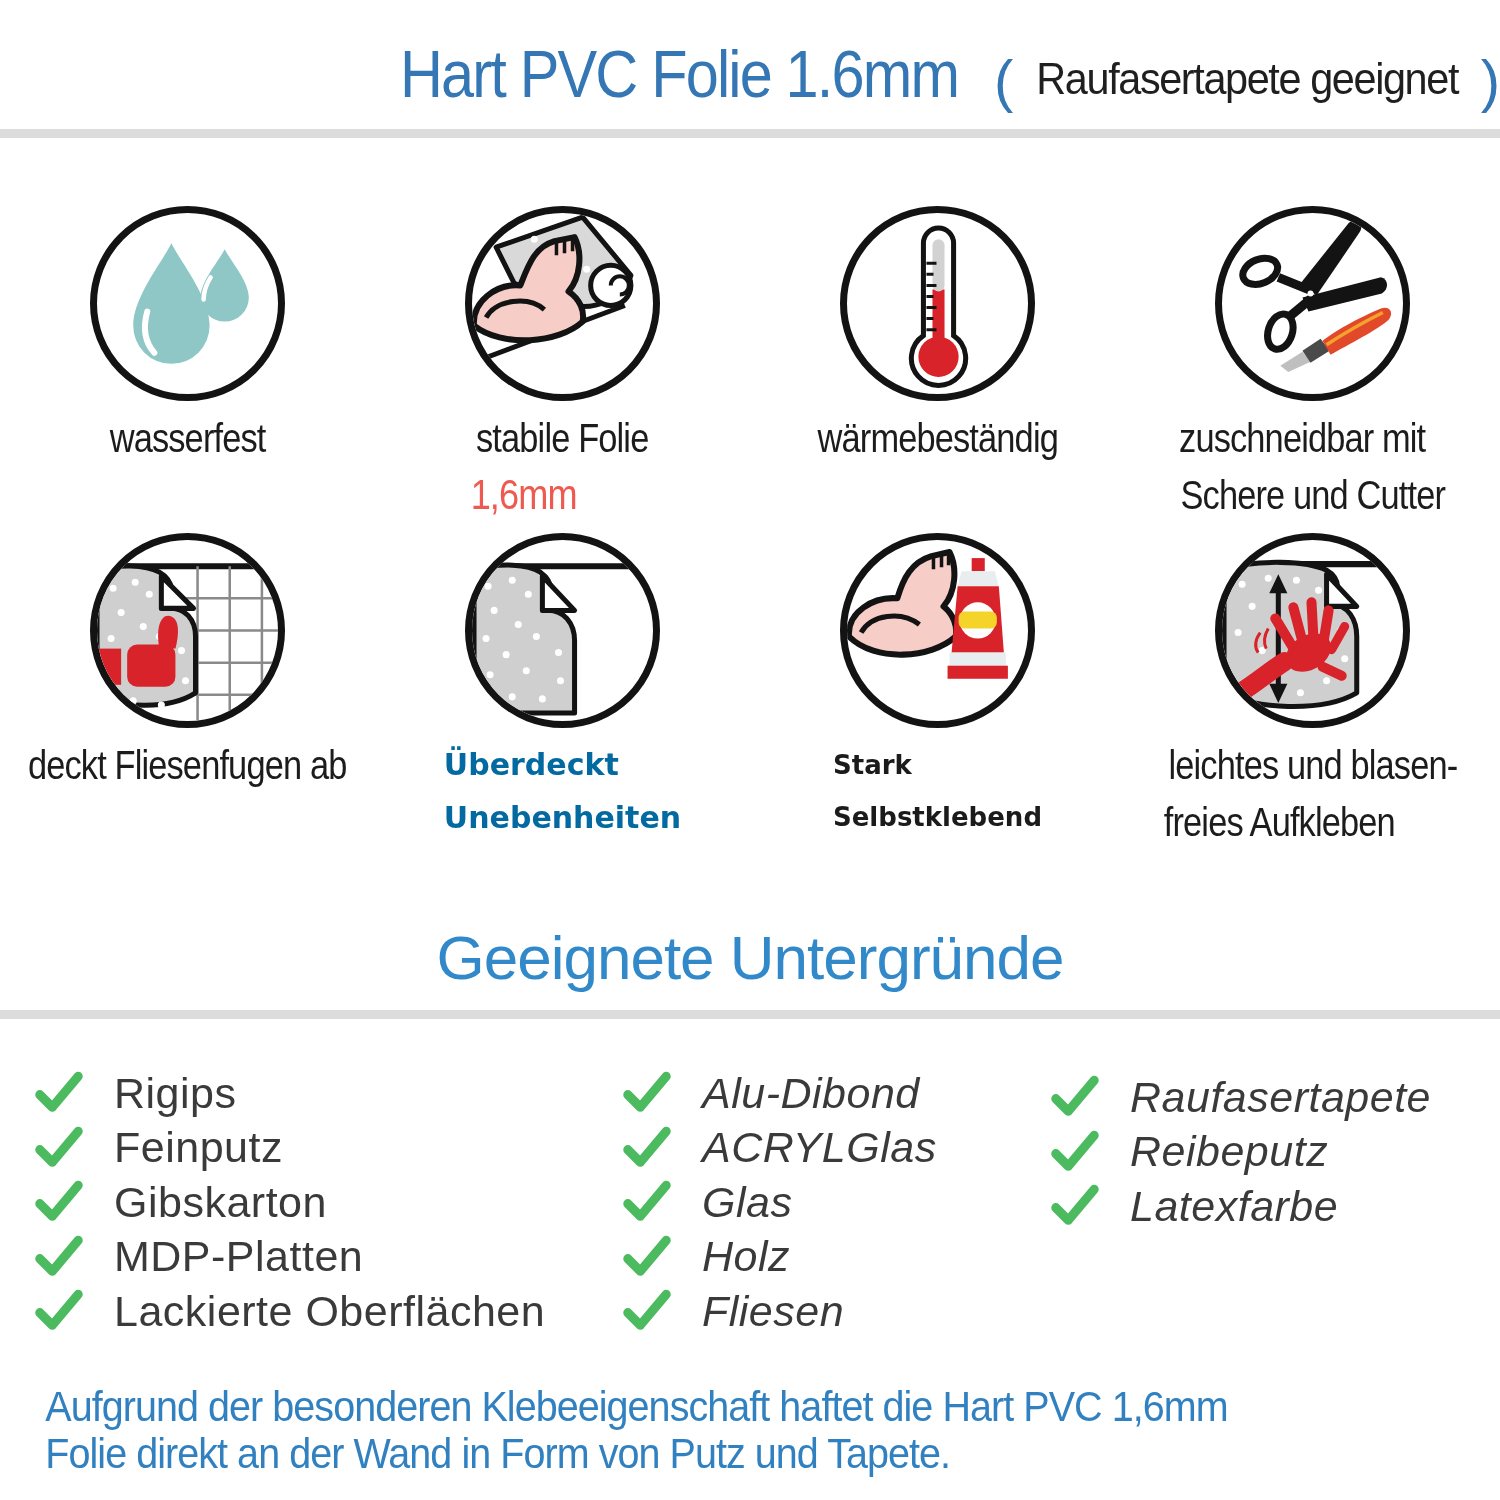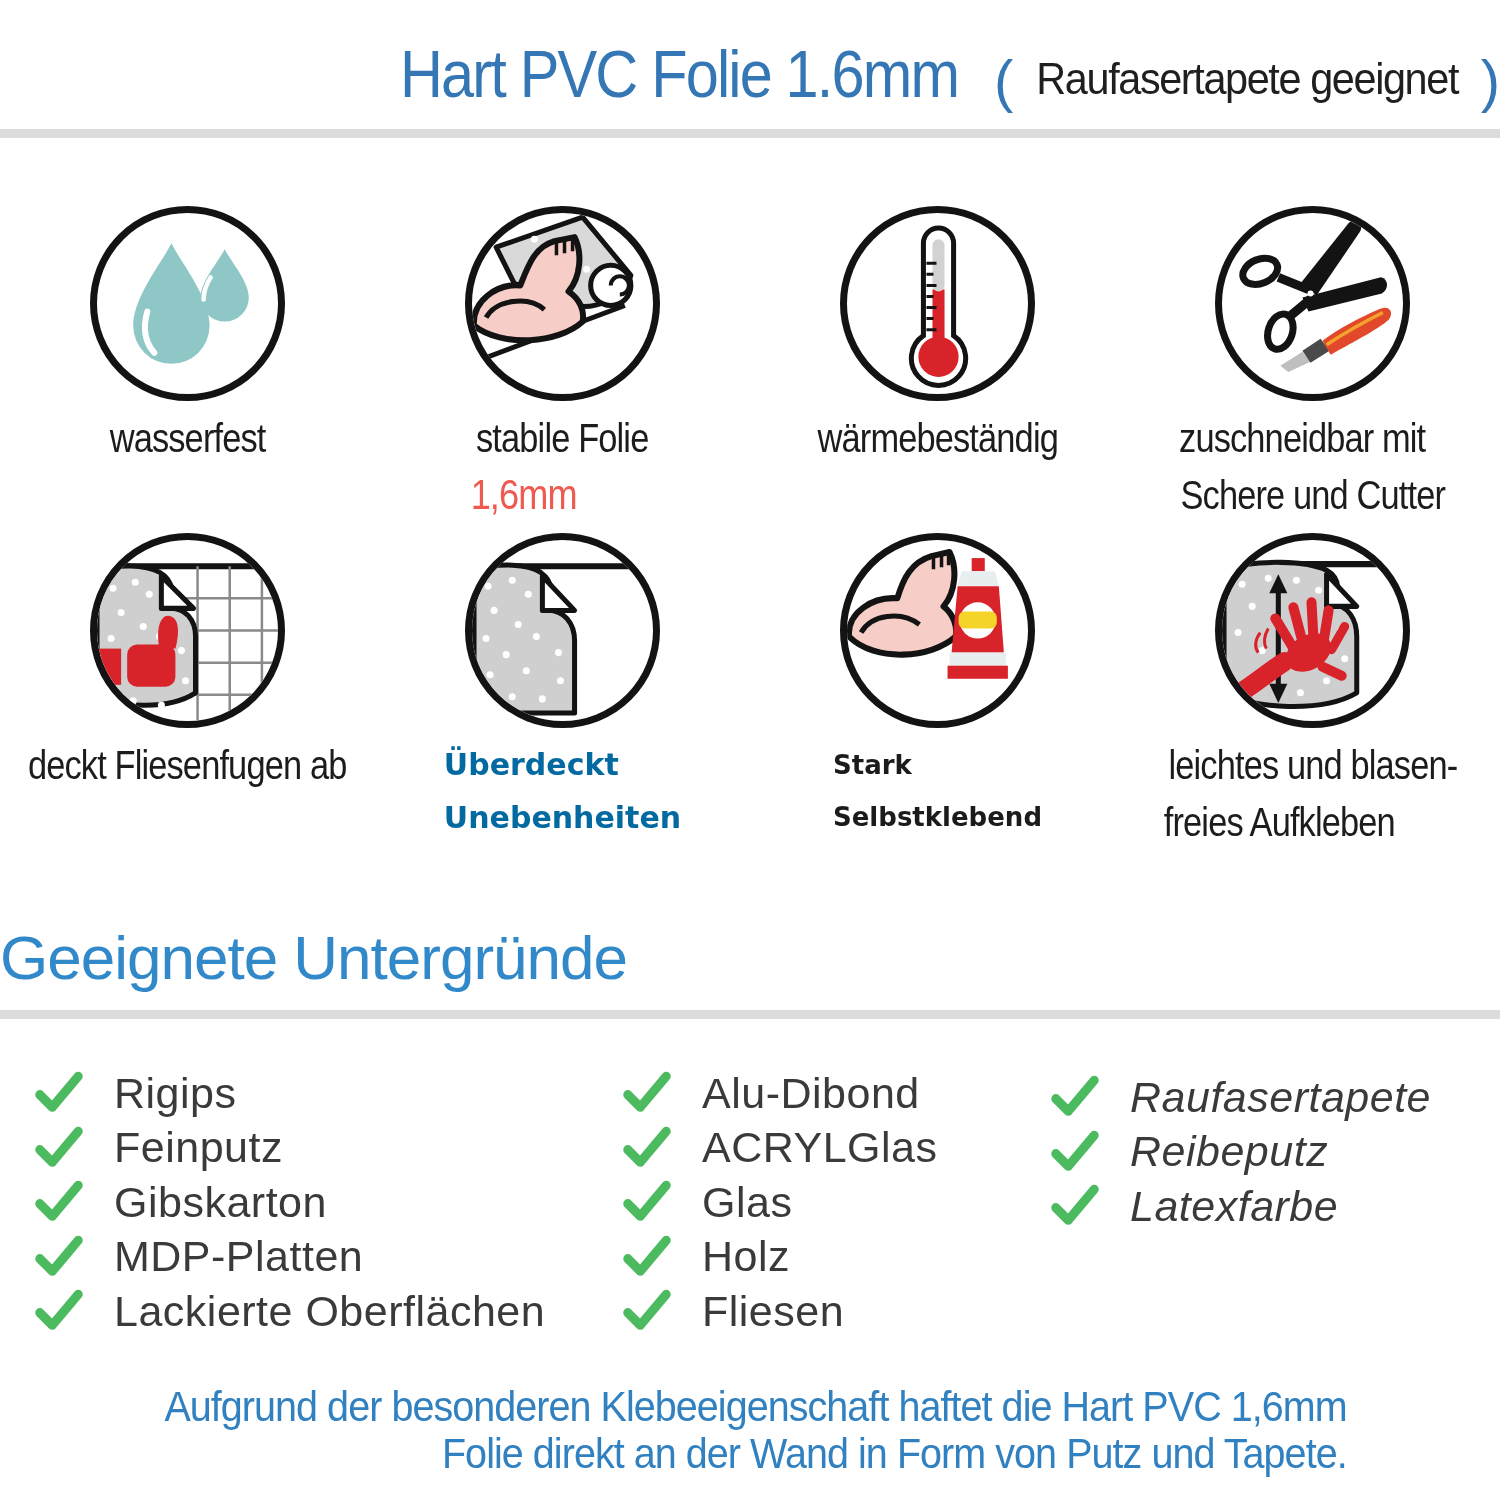--- a/index.html
+++ b/index.html
@@ -44,36 +44,36 @@
     display:inline-block; font-family:"DejaVu Sans", sans-serif; font-weight:700;
     font-size:30px; color:#0369a1; letter-spacing:0; transform:none; white-space:nowrap;
   }
   .cap-bold-med {
     display:inline-block; font-family:"DejaVu Sans", sans-serif; font-weight:600;
     font-size:26px; color:#1b1b1b; letter-spacing:0; transform:none; white-space:nowrap;
   }
   .cap-red { color:#ee5a4f; font-size:42px; }
   
   .surfaces-heading {
-    position:absolute; top:922px; left:0; width:1500px; 
+    position:absolute; top:922px; left:0; width:1500px; text-align:center;
     font-size:62px; color:#3189c9; letter-spacing:-1px;
   }
   .check-col { position:absolute; }
   .col-1 { top:1066px; left:30px; }
-  .col-2 { top:1066px; left:618px; }
+  .col-2 { top:1066px; left:618px;font-style:italic; }
   .col-3 { top:1070px; left:1046px;font-style:italic; }
   .check-item { display:flex; align-items:center; height:54.5px; }
   .check-icon { width:58px; height:50px; flex:none; }
   .check-icon svg { width:58px; height:50px; display:block; }
   .check-label {
     margin-left:26px; font-size:43px; color:#3a3a3a; letter-spacing:.5px; white-space:nowrap;
   }
   
   .footer {
-    position:absolute; top:1383px; left:12px; width:1376px; text-align:right; line-height:47px;
+    position:absolute; top:1383px; left:4px; width:1376px; text-align:left; line-height:47px;
   }
   .footer-line {
     display:block; font-size:42px; color:#3181c1; letter-spacing:-1px; transform:scaleX(.94);
   }
 </style>
 </head>
 <body>
 
 <div class="canvas">
 

